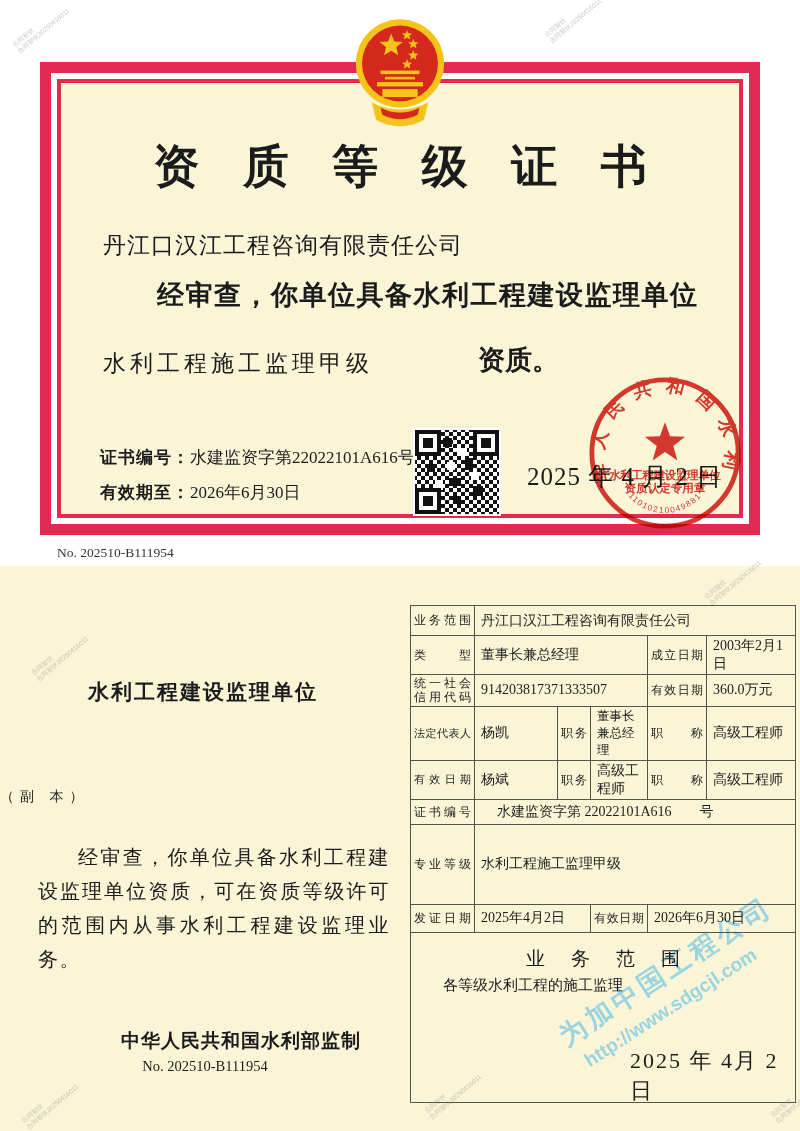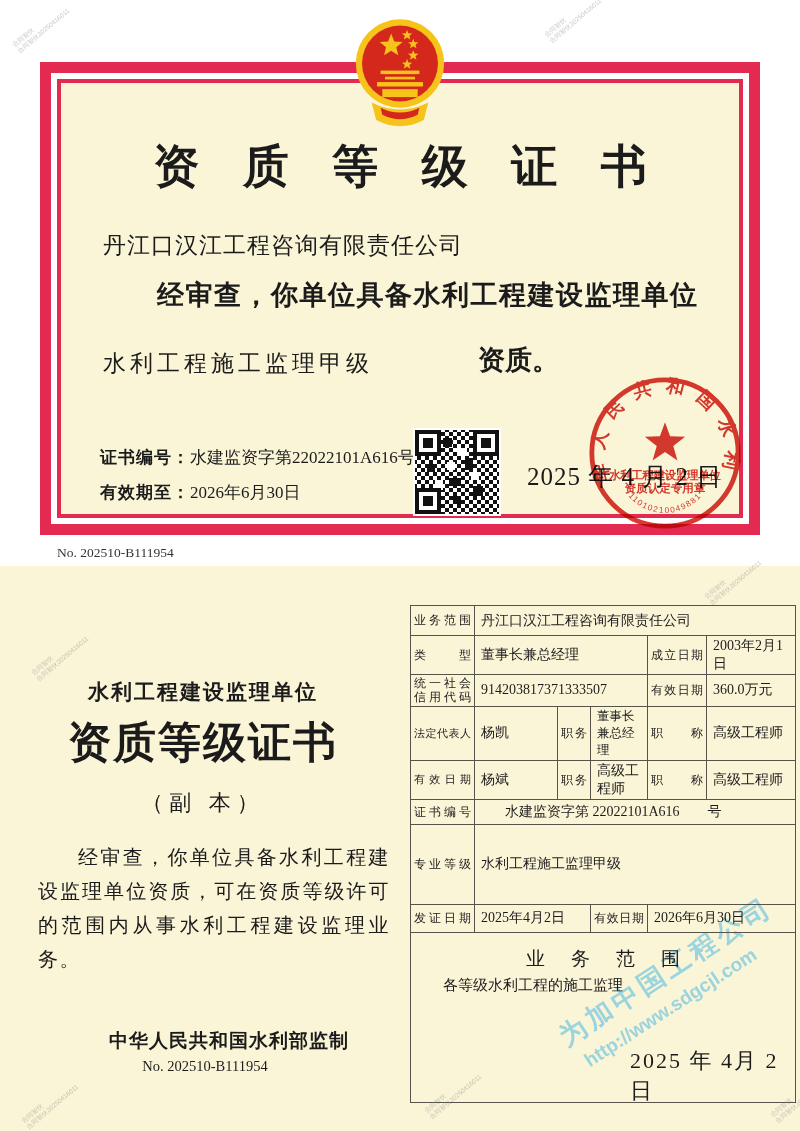--- a/index.html
+++ b/index.html
@@ -29,25 +29,25 @@
   
   .seal{position:absolute;mix-blend-mode:multiply;z-index:5;}
   .seal-top{left:588px;top:376px;width:154px;height:154px;}
 
   
   .page-bottom{position:absolute;left:0;top:566px;width:800px;height:565px;background:#fbf5d8;}
   .bk-head-sm{position:absolute;left:0;top:112px;width:406px;text-align:center;
       font-size:21px;font-weight:bold;letter-spacing:2px;}
   .bk-head-lg{position:absolute;left:0;top:148px;width:406px;text-align:center;
       font-size:43px;font-weight:bold;letter-spacing:2px;}
-  .bk-copy{position:absolute;left:0;top:222px;width:406px;text-align:center;
-      font-size:22px;letter-spacing:6px;}
+  .bk-copy{position:absolute;left:0;top:222px;width:406px;text-align:left;
+      font-size:14px;letter-spacing:6px;}
   .bk-para{position:absolute;left:38px;top:274px;width:352px;font-size:20px;line-height:34px;
       text-indent:2em;text-align:justify;letter-spacing:1.5px;}
-  .bk-issuer{position:absolute;left:0;top:462px;width:410px;text-align:center;
+  .bk-issuer{position:absolute;left:12px;top:462px;width:410px;text-align:center;
       font-size:19px;font-weight:bold;letter-spacing:1px;padding-left:24px;}
   .bk-serial{position:absolute;left:0;top:492px;width:410px;text-align:center;font-size:14.5px;}
 
   
   .info-table{position:absolute;left:410px;top:39px;border-collapse:collapse;table-layout:fixed;width:385px;}
   .info-table td{border:1px solid #55534a;padding:1px 4px;overflow:hidden;vertical-align:middle;}
   td.lb{font-size:12px;line-height:1.2;text-align:justify;text-align-last:justify;padding:1px 3px;}
   td.lb5{font-size:11px;}
   td.vl{font-size:14px;padding-left:6px;}
   .scope-cell{vertical-align:top !important;position:relative;}
@@ -164,21 +164,20 @@
       </text>
     </g>
   </svg>
 
   <div class="serial-top">No. 202510-B111954</div>
 </div>
 
 <div class="page-bottom">
 
   <div class="bk-head-sm">水利工程建设监理单位</div>
-  <div class="bk-head-lg">资质等级证书</div>
   <div class="bk-copy">（副  本）</div>
   <div class="bk-para">经审查，你单位具备水利工程建设监理单位资质，可在资质等级许可的范围内从事水利工程建设监理业务。</div>
   <div class="bk-issuer">中华人民共和国水利部监制</div>
   <div class="bk-serial">No. 202510-B111954</div>
 
   <div class="wm-blue">
     <span class="b1">为加中国工程公司</span>
     <span class="b2">http://www.sdgcjl.com</span>
   </div>
 
@@ -219,21 +218,21 @@
     <tr style="height:26px">
       <td class="lb lb5">有效日期</td>
       <td class="vl">杨斌</td>
       <td class="lb">职务</td>
       <td class="vl">高级工程师</td>
       <td class="lb">职称</td>
       <td class="vl">高级工程师</td>
     </tr>
     <tr style="height:25px">
       <td class="lb">证书编号</td>
-      <td class="vl" colspan="5" style="padding-left:30px">水建监资字第 22022101A616　　号</td>
+      <td class="vl" colspan="5" style="padding-left:22px">水建监资字第 22022101A616　　号</td>
     </tr>
     <tr style="height:80px">
       <td class="lb">专业等级</td>
       <td class="vl" colspan="5">水利工程施工监理甲级</td>
     </tr>
     <tr style="height:28px">
       <td class="lb">发证日期</td>
       <td class="vl" colspan="2">2025年4月2日</td>
       <td class="lb">有效日期</td>
       <td class="vl" colspan="2">2026年6月30日</td>

